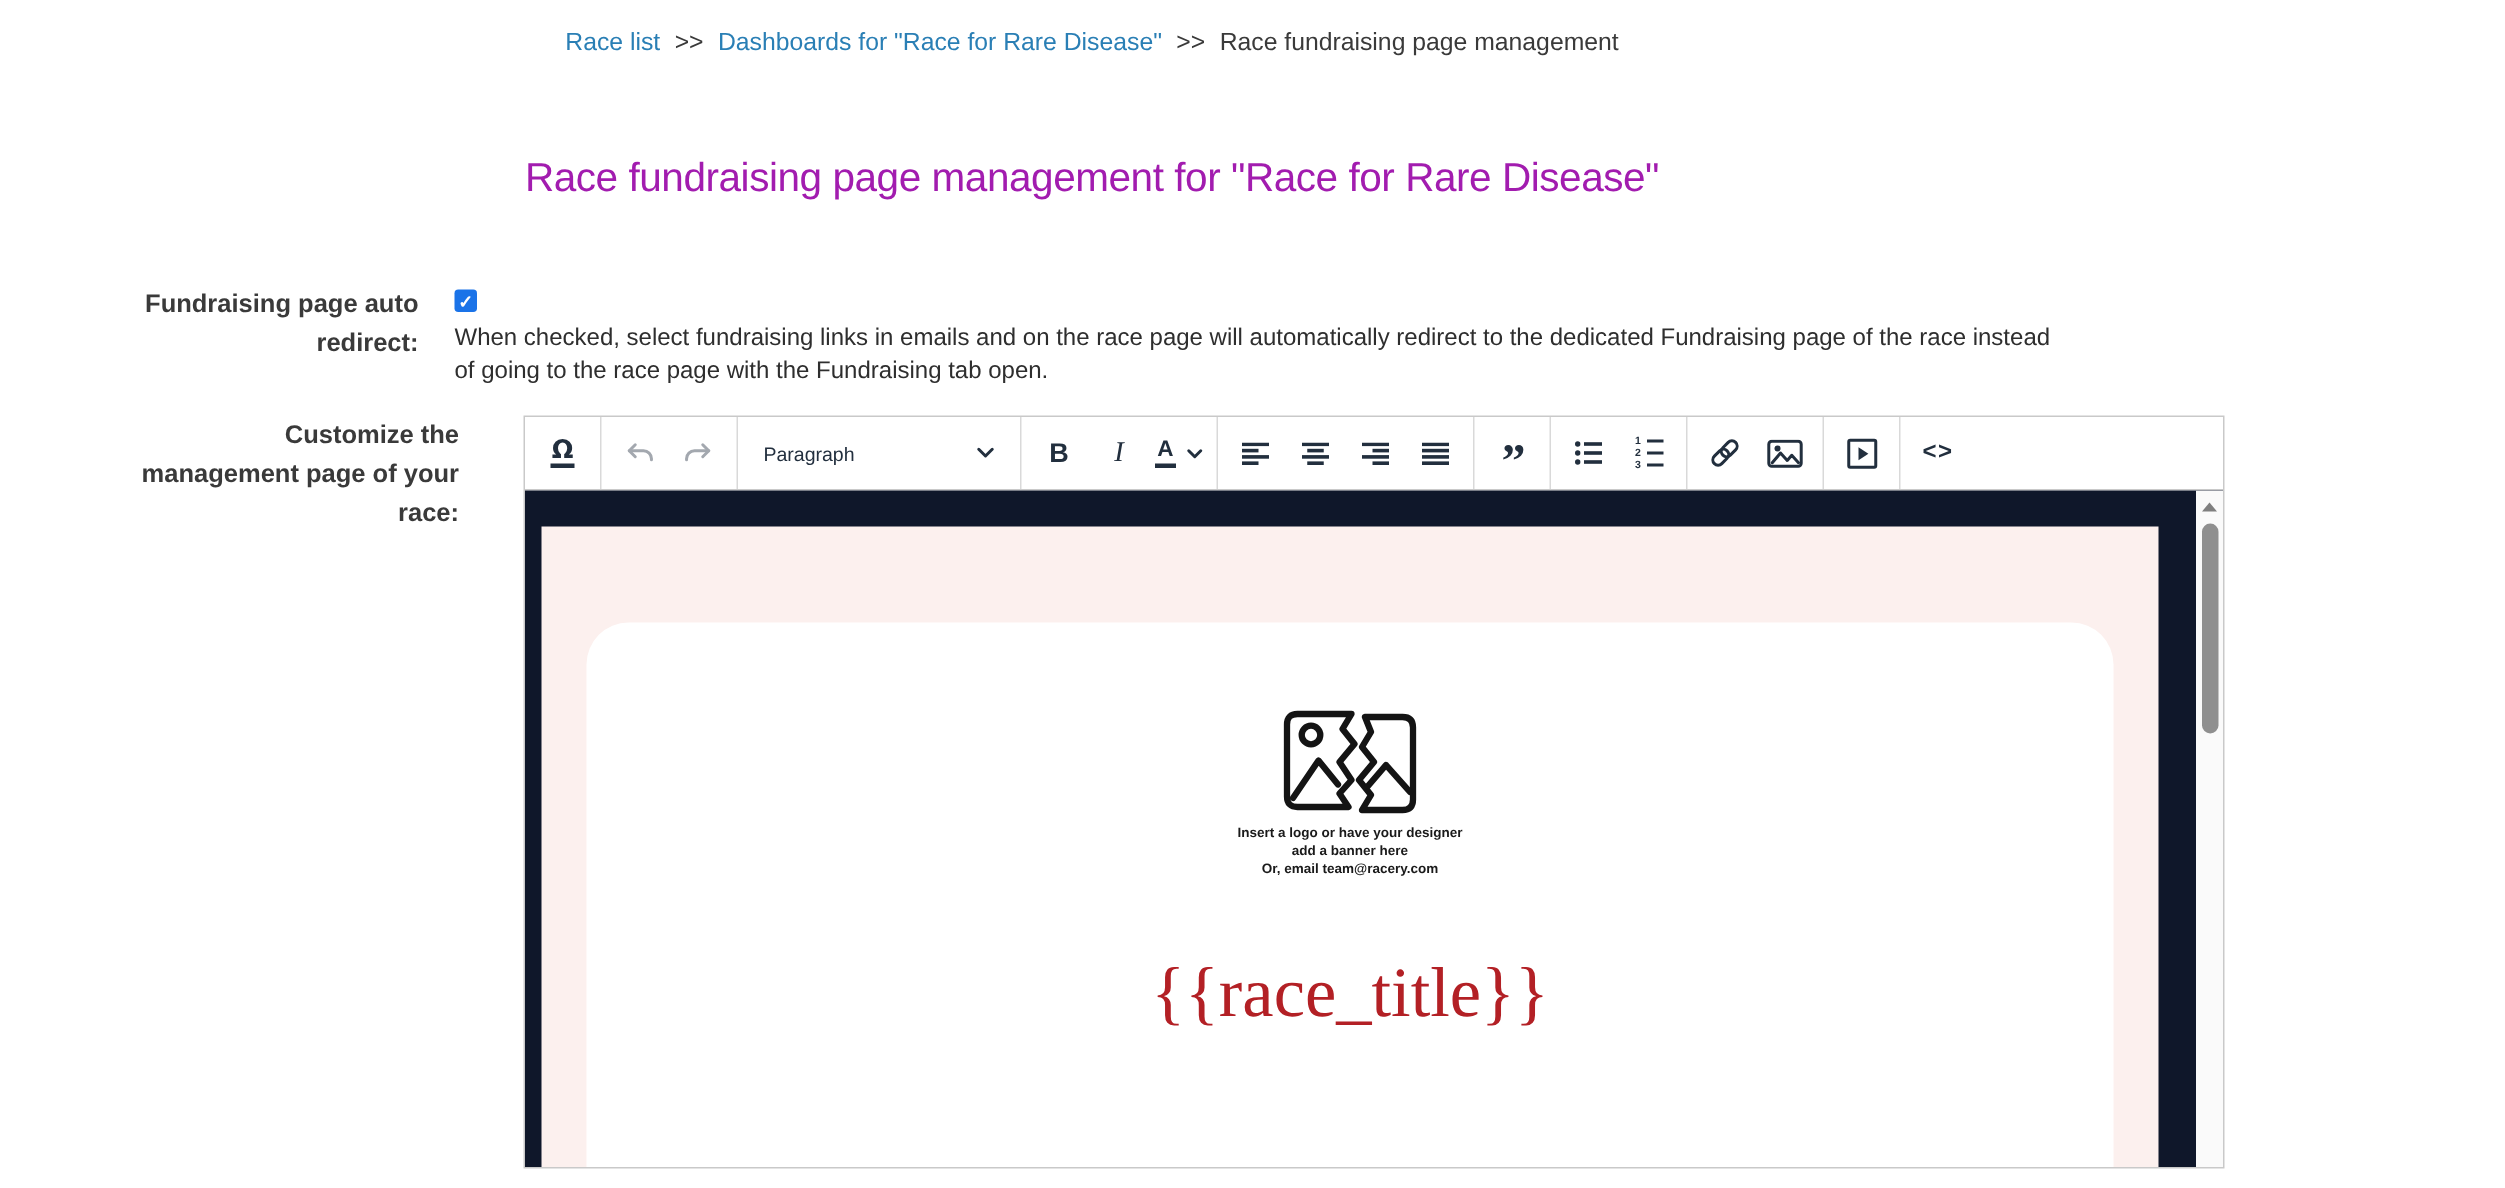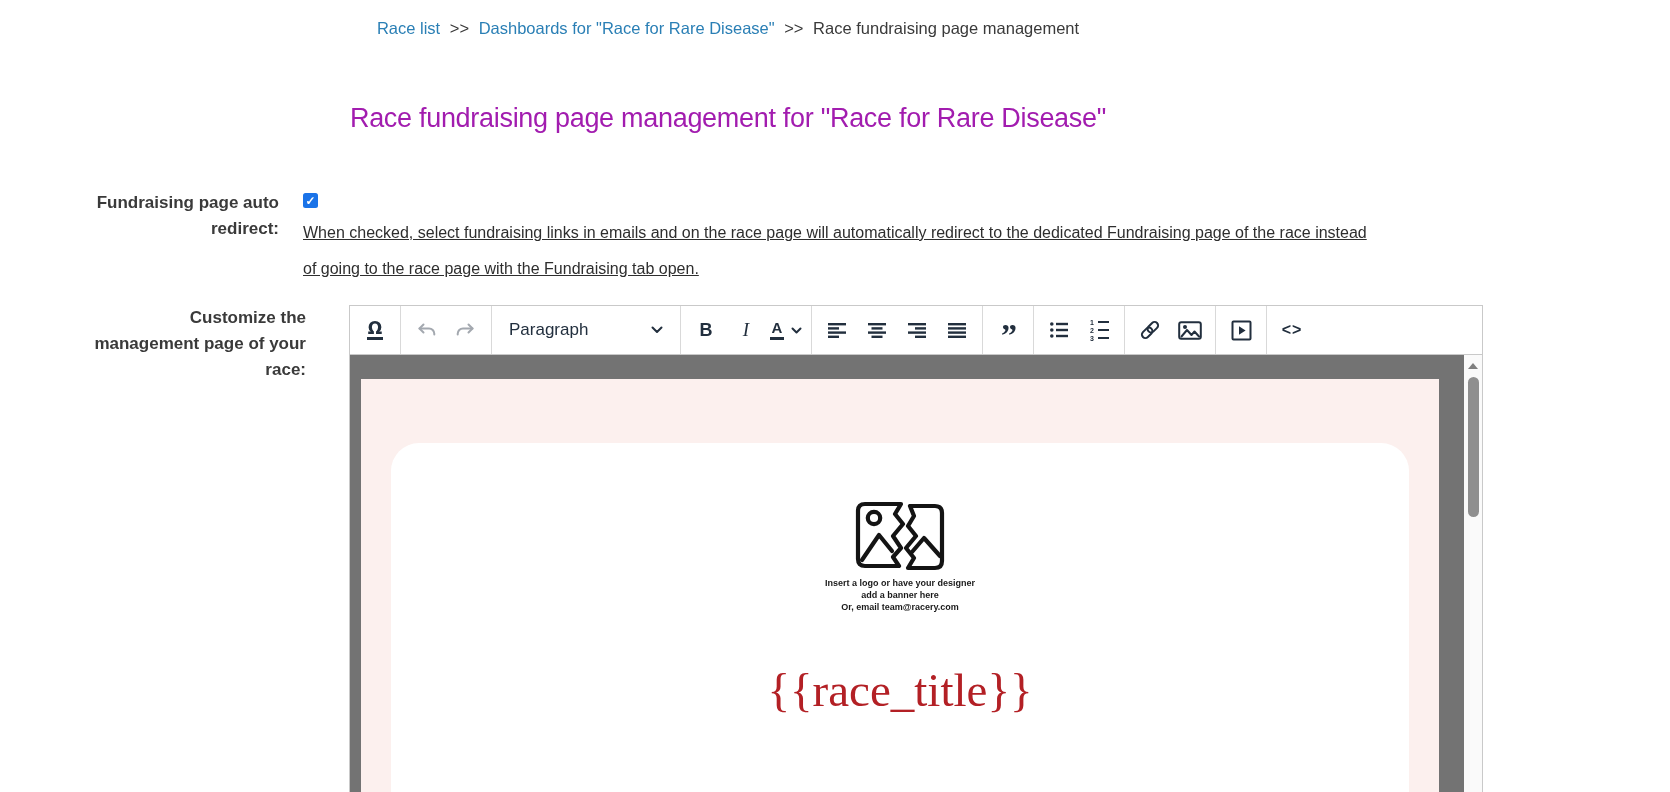--- a/index.html
+++ b/index.html
@@ -34,21 +34,21 @@
   .checkbox {
     width: 15px; height: 15px; margin-top: 3px;
     background: #1a73e8; border-radius: 2.5px;
     display: flex; align-items: center; justify-content: center;
     cursor: pointer;
   }
   .checkbox .check { color: #fff; font-size: 12px; font-weight: bold; line-height: 1; }
 
   .help-text {
     margin-top: 7px; width: 1068px;
-    font-size: 16px; line-height: 36px; color: #2e2e2e; text-decoration: underline;
+    font-size: 16px; line-height: 22px; color: #2e2e2e;
   }
 
   
   .editor {
     margin-left: 19px; width: 1134px;
     border: 1px solid #c9c9c9; background: #fff;
   }
   .toolbar {
     height: 49px; display: flex; align-items: stretch;
     border-bottom: 1px solid #c9c9c9; background: #fff;
@@ -65,40 +65,40 @@
   .icon-fill { fill: #222f3e; }
   .muted .icon-stroke { stroke: #a3a8af; }
 
   .stamp-wrap { display: flex; flex-direction: column; align-items: center; }
   .stamp-omega { font-family: "DejaVu Sans", sans-serif; font-size: 17px; font-weight: bold; line-height: 16px; }
   .stamp-base { width: 16px; height: 2.5px; background: #222f3e; margin-top: 1px; }
 
   .para-select {
     width: 178px; height: 34px; display: flex; align-items: center; justify-content: space-between;
     padding: 0 12px 0 12px; background: transparent; border: none; cursor: pointer;
-    font-family: "Liberation Sans", sans-serif; font-size: 17px; color: #222f3e;
+    font-family: "Liberation Sans", sans-serif; font-size: 13px; color: #222f3e;
   }
 
   .glyph-b { font-size: 18px; font-weight: 900; }
   .glyph-i { font-family: "Liberation Serif", serif; font-style: italic; font-size: 19px; font-weight: 500; }
   .fore-a { display: flex; flex-direction: column; align-items: center; }
   .fore-a .a { font-size: 15px; font-weight: bold; line-height: 14px; }
   .fore-a .bar { width: 14px; height: 3px; background: #222f3e; margin-top: 2px; }
   .fore-chev { margin-left: 7px; }
 
   .glyph-quote { font-family: "Liberation Serif", serif; font-size: 32px; font-weight: bold; line-height: 18px; margin-top: 10px; letter-spacing: -2px; }
   .glyph-code { font-size: 16px; font-weight: bold; letter-spacing: 1px; }
 
   .ol-icon { display: flex; flex-direction: column; gap: 3px; }
   .ol-row { display: flex; align-items: center; gap: 3px; }
   .ol-num { font-size: 7px; font-weight: bold; line-height: 5px; width: 5px; font-style: normal; color: #222f3e; }
   .ol-bar { width: 11px; height: 2.5px; background: #222f3e; }
 
   
-  .edit-area { position: relative; height: 451px; overflow: hidden; background: #737373; }
+  .edit-area { position: relative; height: 451px; overflow: hidden; background: #0f172a; }
   .canvas {
     position: absolute; left: 11px; right: 43px; top: 24px; height: 600px;
     background: #fcf0ee;
   }
   .card {
     margin: 64px 30px 0 30px; height: 520px;
     background: #fff; border-radius: 28px;
     display: flex; flex-direction: column; align-items: center;
   }
   .banner-placeholder { margin-top: 57px; display: flex; flex-direction: column; align-items: center; }

